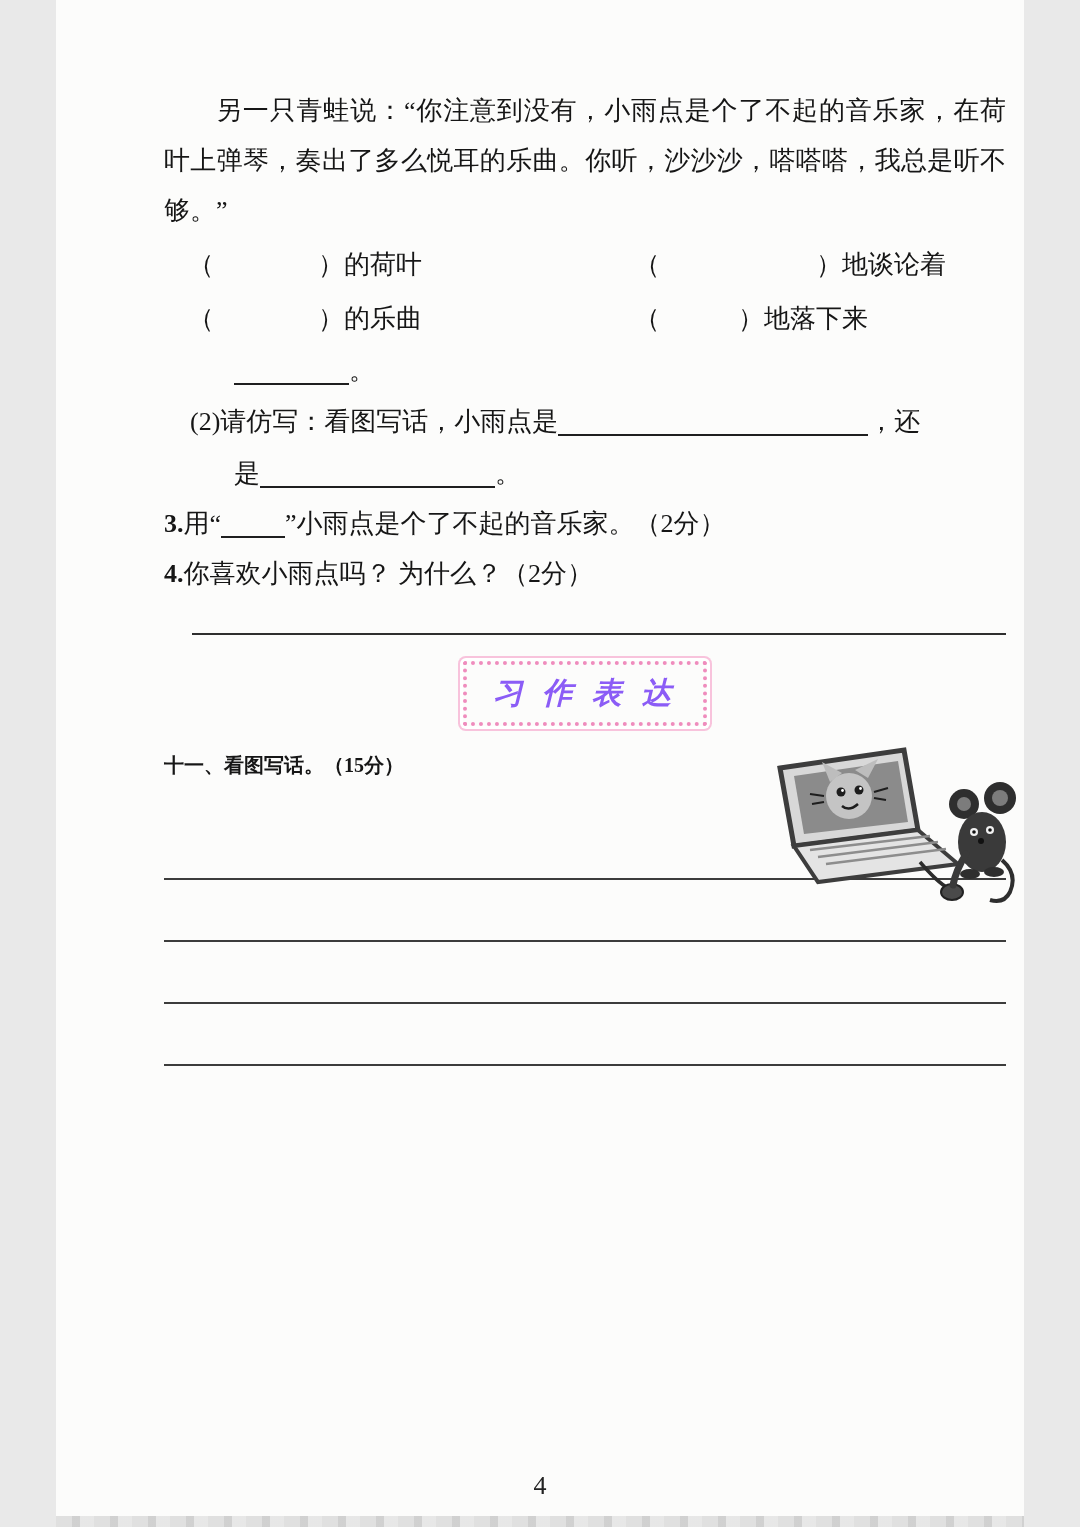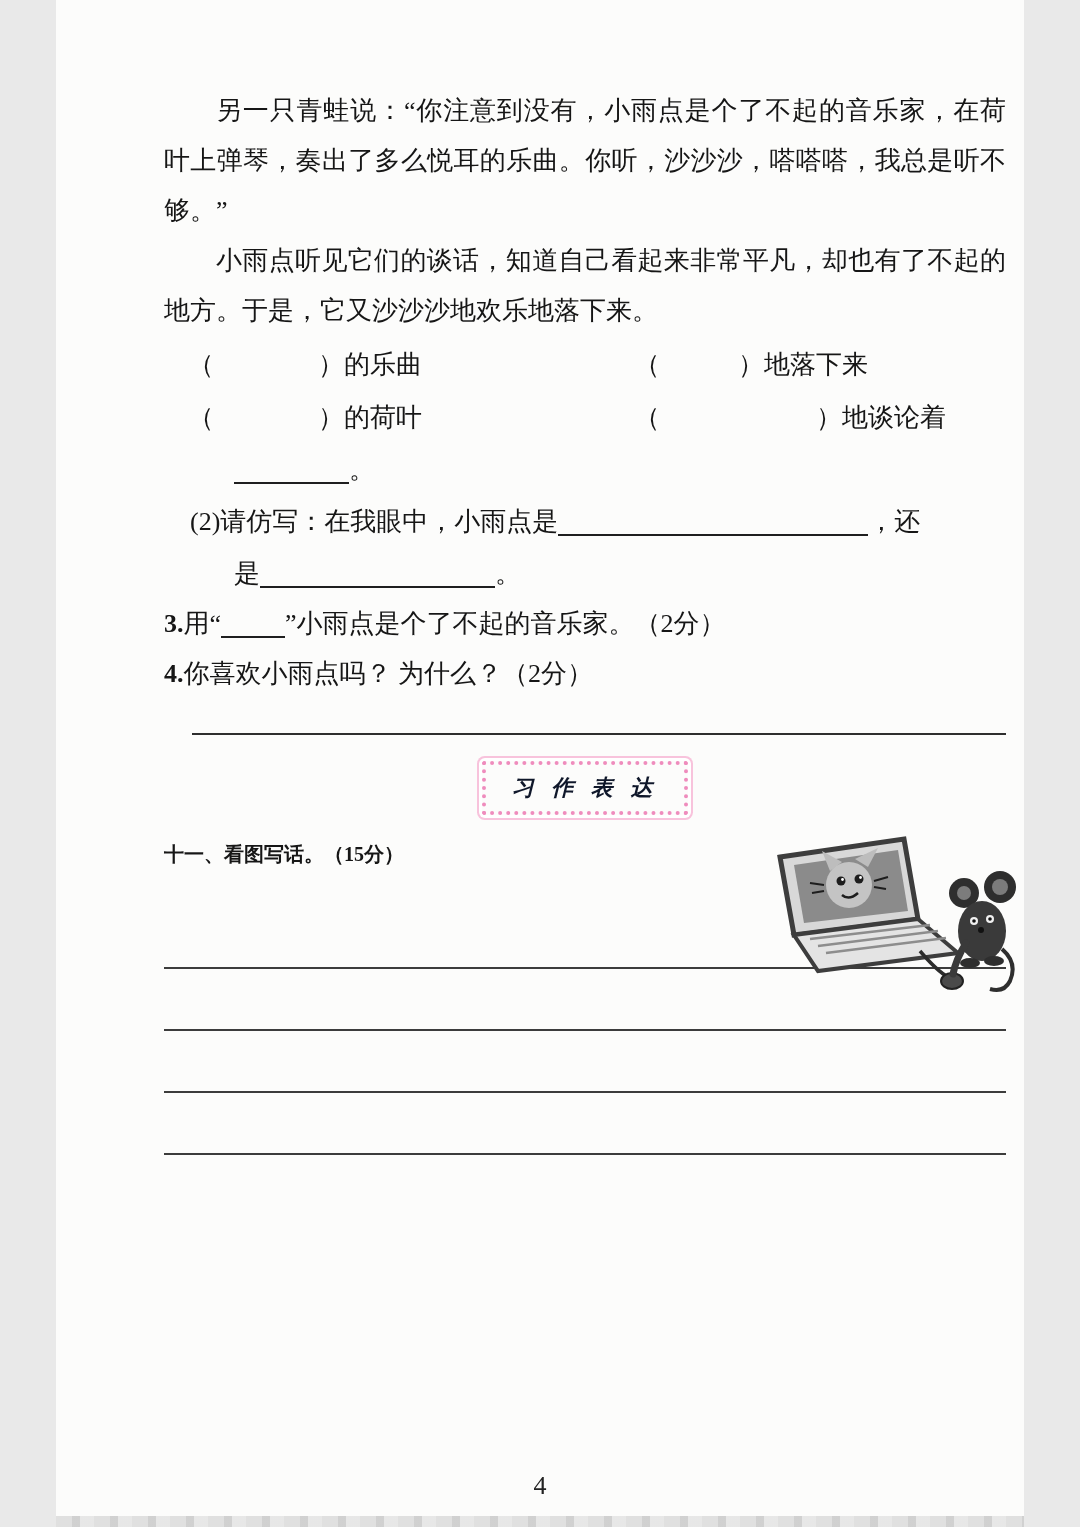--- a/index.html
+++ b/index.html
@@ -56,23 +56,23 @@
     border-bottom: 2px solid #2e2e2e;
     height: 2px;
   }
   .banner-wrap { text-align: center; margin-top: 26px; }
   .banner {
     display: inline-block;
     padding: 8px 26px;
     border: 4px dotted #ef8cbd;
     box-shadow: 0 0 0 3px #fff, 0 0 0 5px #f8c3dc;
     border-radius: 3px;
-    color: #0f172a;
+    color: #8b5cf6;
     font-weight: bold;
-    font-size: 22px;
+    font-size: 30px;
     letter-spacing: 6px;
     font-style: italic;
   }
   .sec11 { position: relative; margin-top: 20px; }
   .sec11-heading { font-weight: bold; font-size: 20px; line-height: 1.9; }
   .sec11-prompt {
     width: 585px;
     margin: 6px 0 0 0;
     text-indent: 2em;
     line-height: 2.15;
@@ -109,36 +109,35 @@
     opacity: 0.8;
   }
 </style>
 </head>
 <body>
 
 <div class="page">
   <div class="content">
 
     <p class="passage">另一只青蛙说：“你注意到没有，小雨点是个了不起的音乐家，在荷叶上弹琴，奏出了多么悦耳的乐曲。你听，沙沙沙，嗒嗒嗒，我总是听不够。”</p>
-    <p class="passage">小雨点听见它们的谈话，知道自己看起来非常平凡，却也有了不起的地方。于是，它又沙沙沙地欢乐地落下来。</p>
-
+
+    <div class="paren-row">
+      <span class="col-left">（　　　　）的荷叶</span>
+      <span class="col-right">（　　　　　　）地谈论着</span>
+    </div>
     <div class="paren-row">
       <span class="col-left">（　　　　）的乐曲</span>
       <span class="col-right">（　　　）地落下来</span>
     </div>
-    <div class="paren-row">
-      <span class="col-left">（　　　　）的荷叶</span>
-      <span class="col-right">（　　　　　　）地谈论着</span>
-    </div>
 
     <div class="subline cont">
       <span class="blank b115"></span><span>。</span>
     </div>
     <div class="subline">
-      <span>(2)</span><span>请仿写：在我眼中，小雨点是</span><span class="blank b310"></span><span>，还</span>
+      <span>(2)</span><span>请仿写：看图写话，小雨点是</span><span class="blank b310"></span><span>，还</span>
     </div>
     <div class="subline cont">
       <span>是</span><span class="blank b235"></span><span>。</span>
     </div>
 
     <div class="qline">
       <span class="qnum">3.</span><span>用“</span><span class="blank b64"></span><span>”小雨点是个了不起的音乐家。（2分）</span>
     </div>
 
     <div class="qline">

